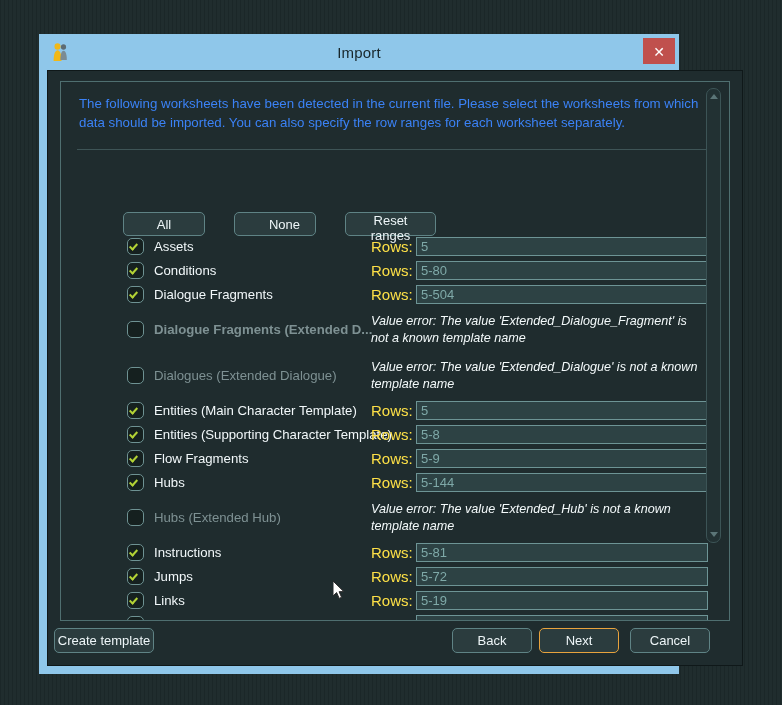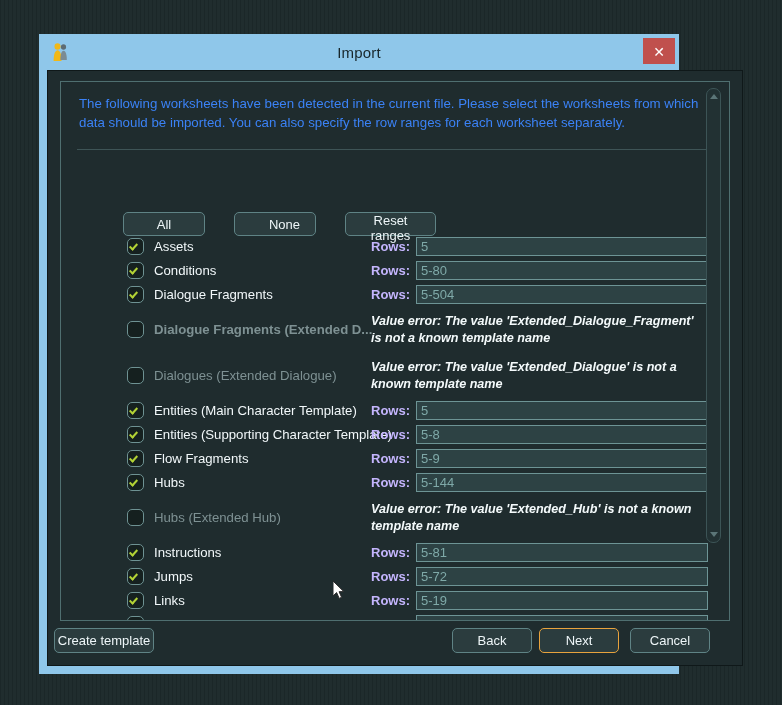--- a/index.html
+++ b/index.html
@@ -184,46 +184,45 @@
     white-space: nowrap;
   }
   .ws-row.disabled .ws-label { color: #7e9193; }
   .ws-right {
     flex: 1;
     display: flex;
     align-items: flex-start;
     padding-top: 2px;
   }
   .rows-label {
-    font-size: 13px;
-    color: #c4b5fd;
+    font-size: 15px;
+    color: #fde047;
     width: 45px;
     flex: none;
     line-height: 20px;
-    font-weight: bold;
   }
   .rows-input {
     width: 292px;
     height: 19px;
     background: #2d4244;
     border: 1px solid #6d9495;
     color: #7fa9a8;
     font-size: 13px;
     font-family: "Liberation Sans", sans-serif;
     padding: 0 4px;
     box-sizing: border-box;
     outline: none;
   }
   .err-text {
     font-size: 12.6px;
     font-style: italic;
     color: #f4fafb;
     line-height: 17px;
     width: 330px;
-    font-weight: bold;
+    font-weight: normal;
   }
 
   
   #list-scrollbar {
     position: absolute;
     right: 8px;
     top: 6px;
     width: 15px;
     height: 455px;
     background: #223133;

